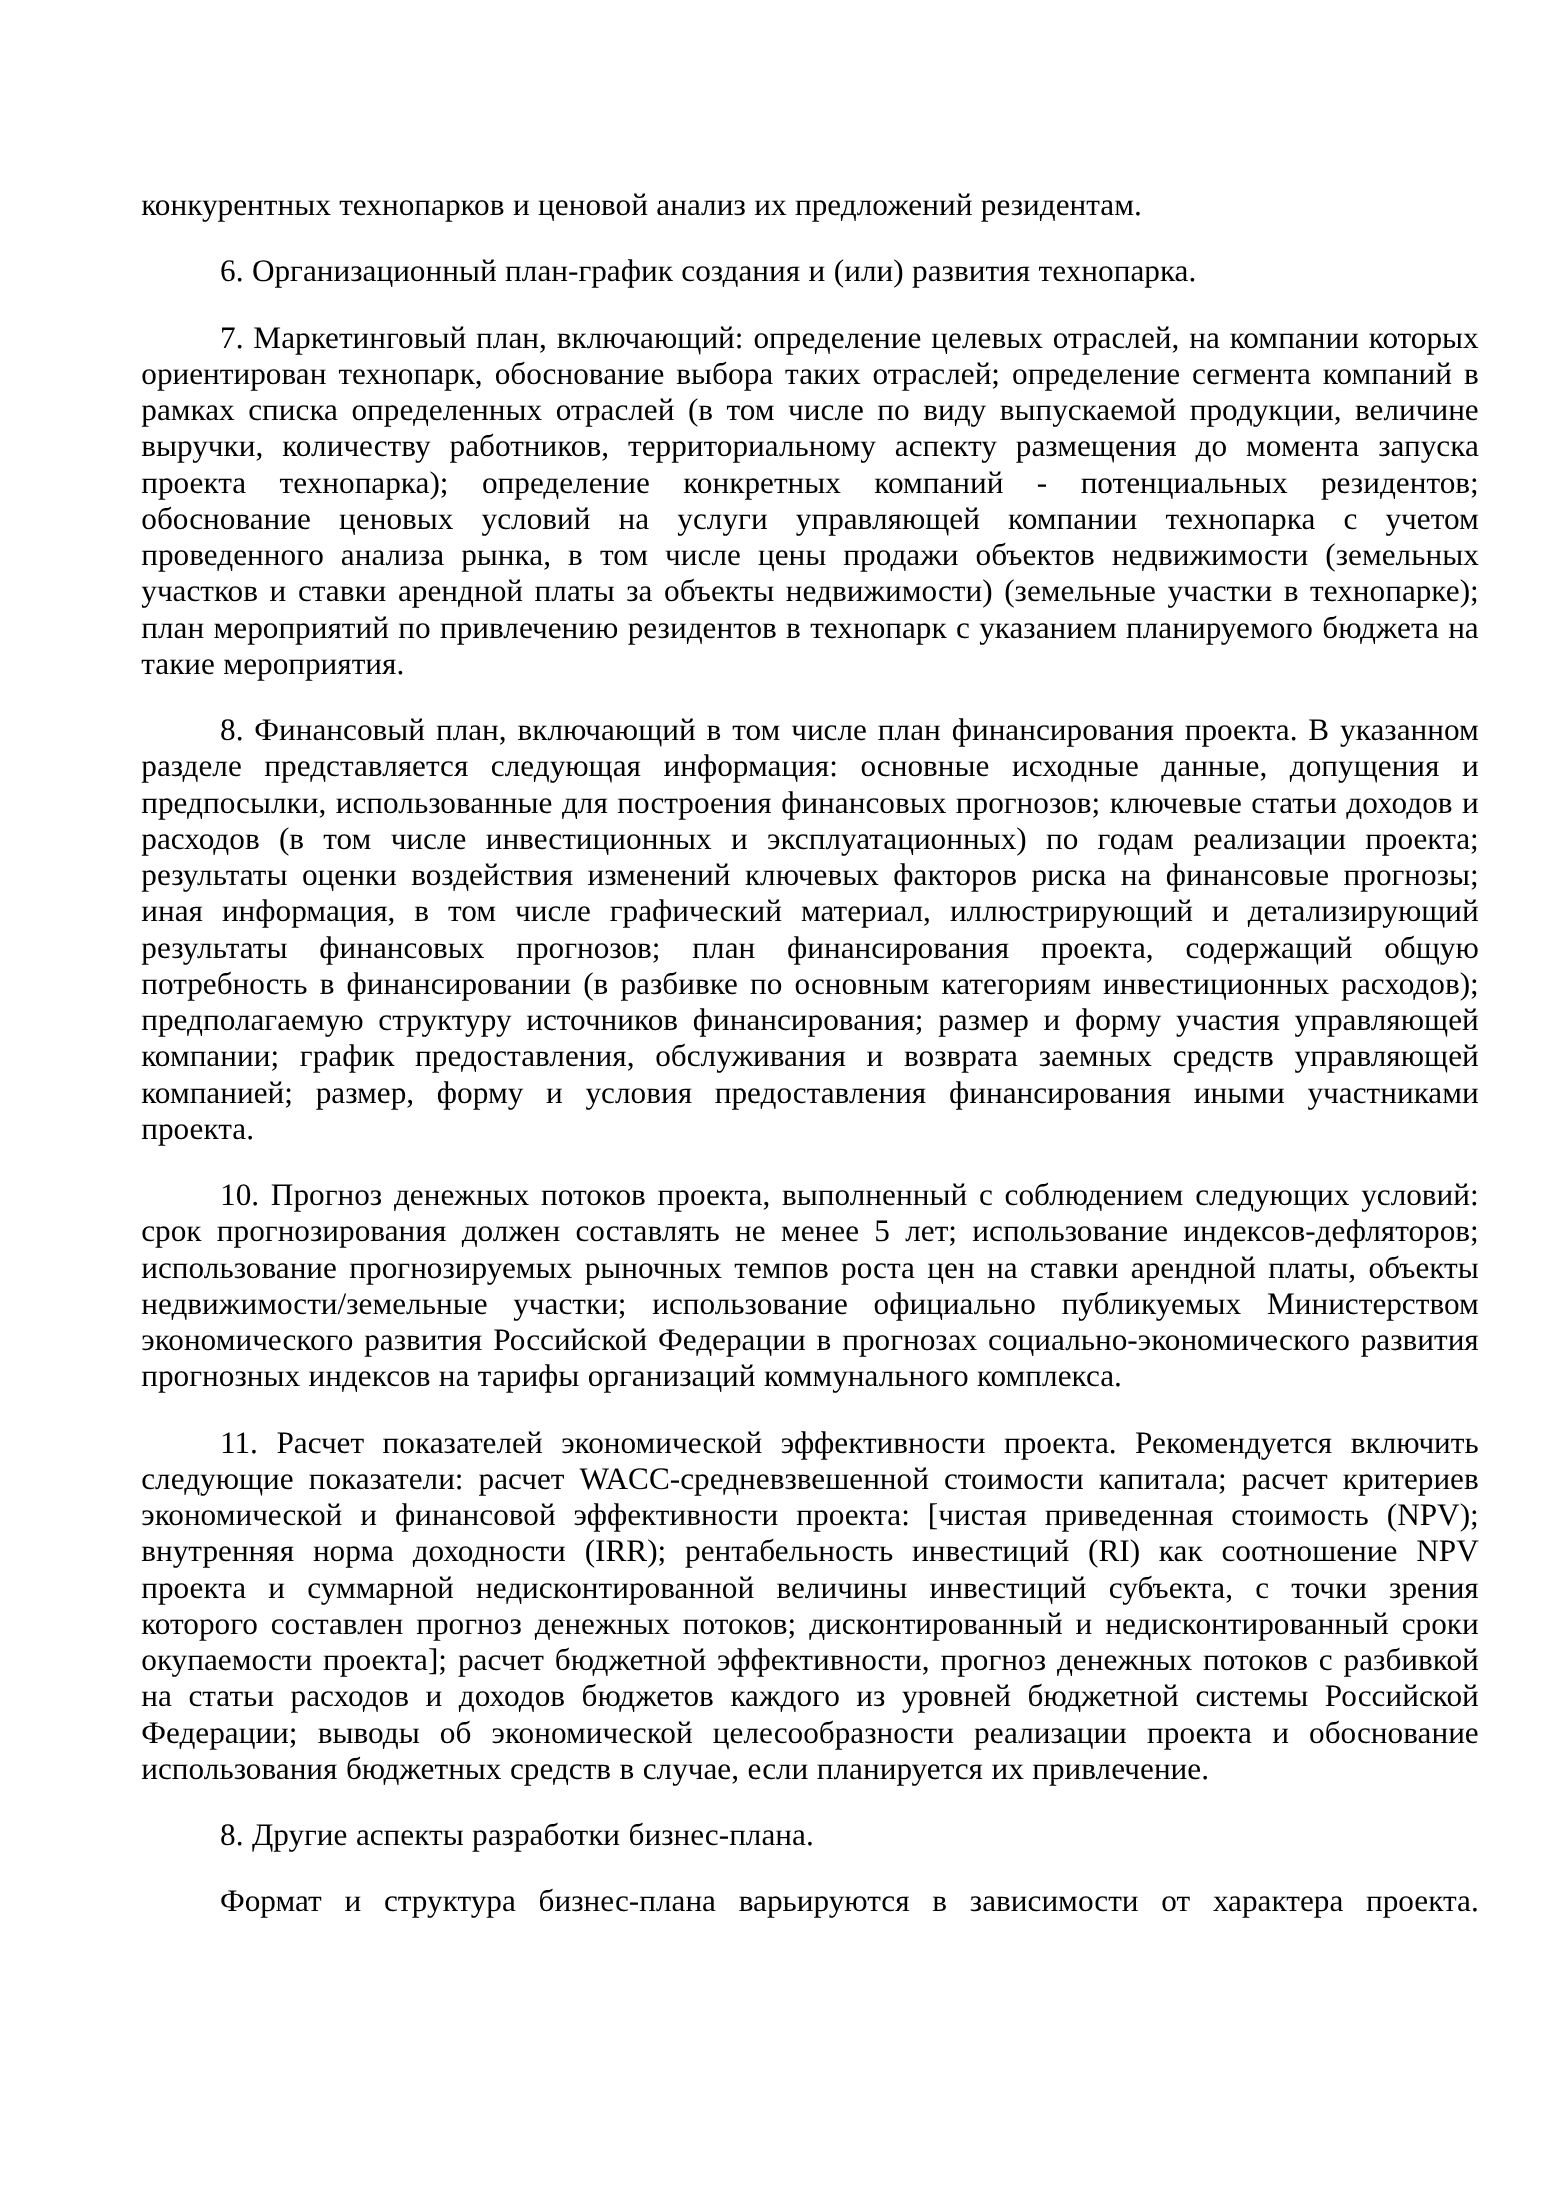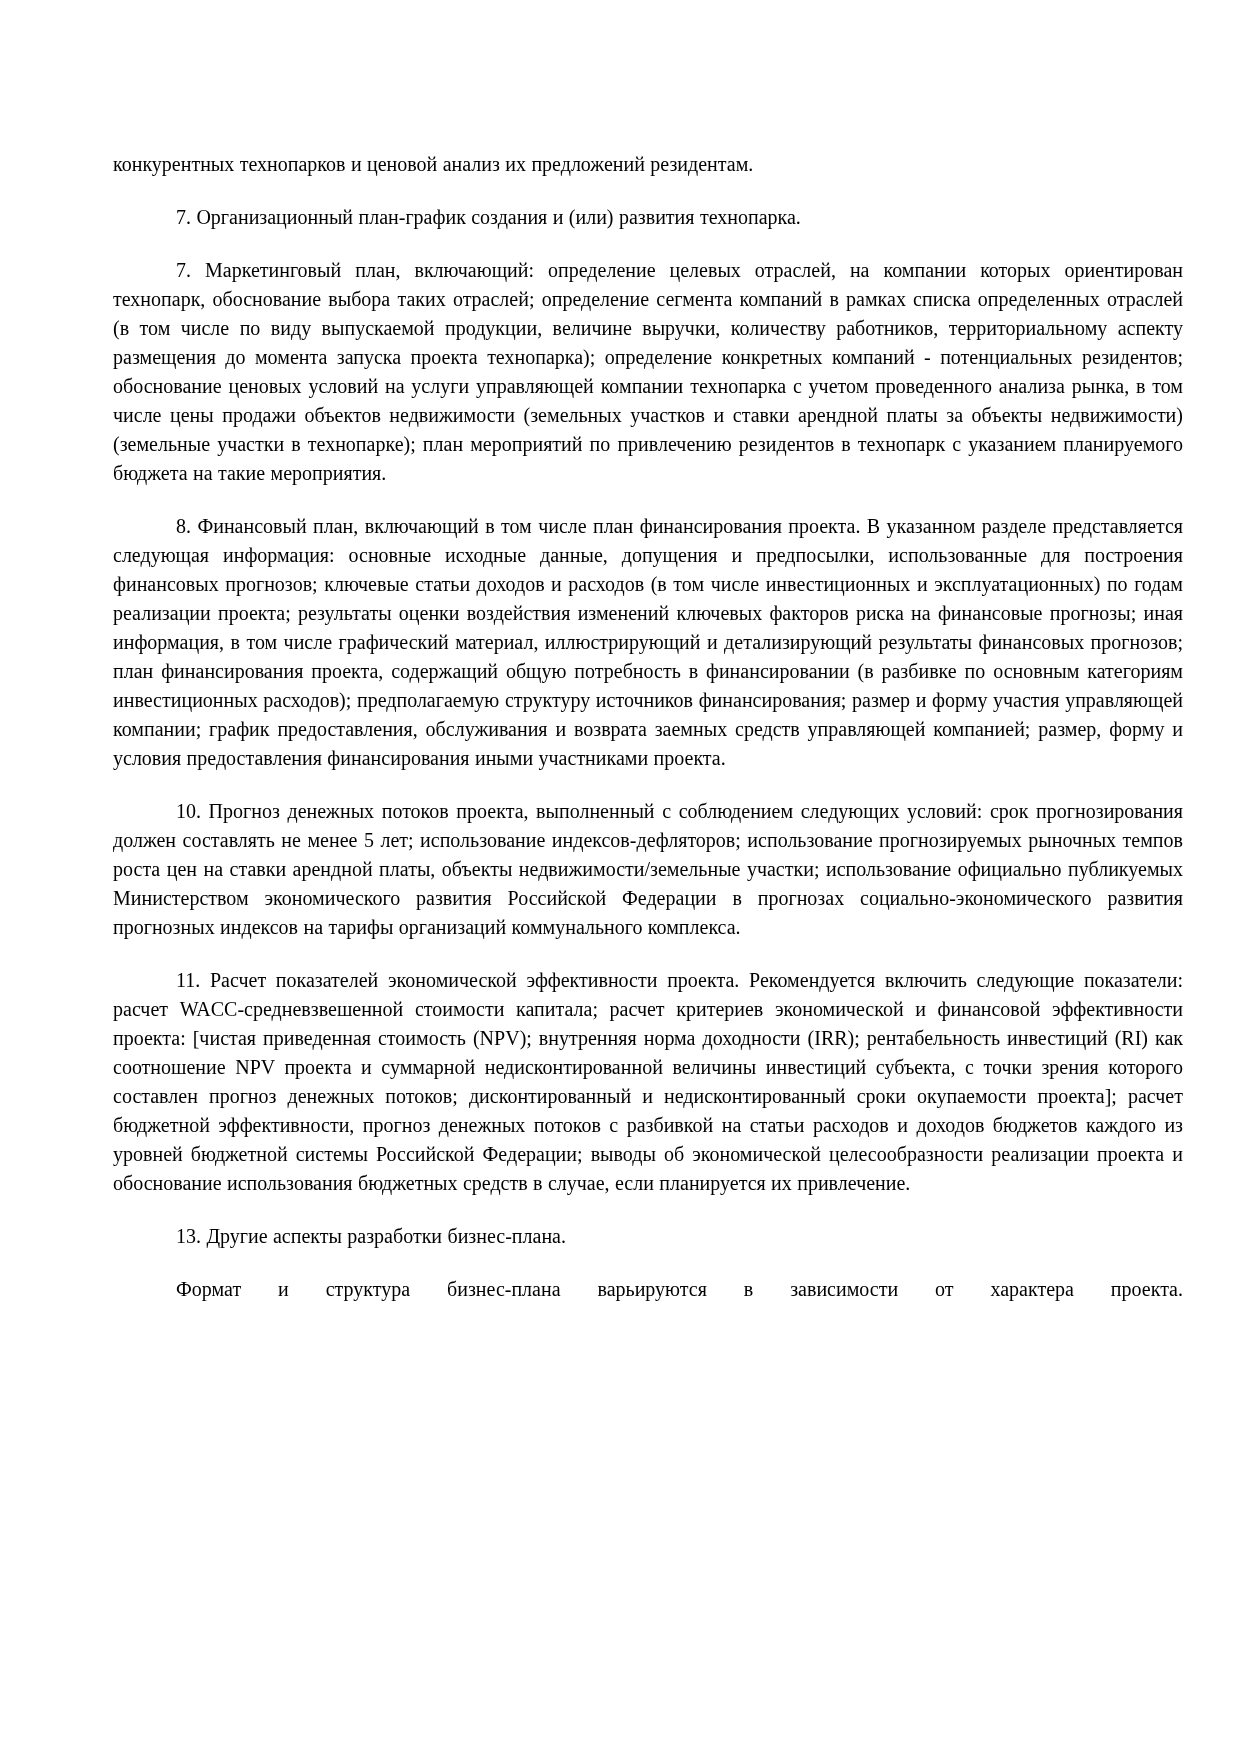--- a/index.html
+++ b/index.html
@@ -20,21 +20,21 @@
     height: 1754px;
     background: #ffffff;
   }
   .doc-text {
     position: absolute;
     left: 113px;
     top: 150px;
     width: 1070px;
     color: #000000;
     font-family: "Liberation Serif", "DejaVu Serif", serif;
-    font-size: 20px;
+    font-size: 25px;
     line-height: 29px;
     text-align: justify;
   }
   .doc-text p {
     margin: 0 0 24px 0;
     text-indent: 63px;
     word-spacing: 0.02em;
   }
   .doc-text p.no-indent {
     text-indent: 0;
@@ -45,21 +45,21 @@
   .doc-text p:last-child {
     margin-bottom: 12px;
   }
 </style>
 </head>
 <body>
 
 <div class="page">
   <div class="doc-text">
     <p class="no-indent">конкурентных технопарков и ценовой анализ их предложений резидентам.</p>
-    <p>7. Организационный план-график создания и (или) развития технопарка.</p>
+    <p>6. Организационный план-график создания и (или) развития технопарка.</p>
     <p>7. Маркетинговый план, включающий: определение целевых отраслей, на компании которых ориентирован технопарк, обоснование выбора таких отраслей; определение сегмента компаний в рамках списка определенных отраслей (в том числе по виду выпускаемой продукции, величине выручки, количеству работников, территориальному аспекту размещения до момента запуска проекта технопарка); определение конкретных компаний - потенциальных резидентов; обоснование ценовых условий на услуги управляющей компании технопарка с учетом проведенного анализа рынка, в том числе цены продажи объектов недвижимости (земельных участков и ставки арендной платы за объекты недвижимости) (земельные участки в технопарке); план мероприятий по привлечению резидентов в технопарк с указанием планируемого бюджета на такие мероприятия.</p>
     <p>8. Финансовый план, включающий в том числе план финансирования проекта. В указанном разделе представляется следующая информация: основные исходные данные, допущения и предпосылки, использованные для построения финансовых прогнозов; ключевые статьи доходов и расходов (в том числе инвестиционных и эксплуатационных) по годам реализации проекта; результаты оценки воздействия изменений ключевых факторов риска на финансовые прогнозы; иная информация, в том числе графический материал, иллюстрирующий и детализирующий результаты финансовых прогнозов; план финансирования проекта, содержащий общую потребность в финансировании (в разбивке по основным категориям инвестиционных расходов); предполагаемую структуру источников финансирования; размер и форму участия управляющей компании; график предоставления, обслуживания и возврата заемных средств управляющей компанией; размер, форму и условия предоставления финансирования иными участниками проекта.</p>
     <p>10. Прогноз денежных потоков проекта, выполненный с соблюдением следующих условий: срок прогнозирования должен составлять не менее 5 лет; использование индексов-дефляторов; использование прогнозируемых рыночных темпов роста цен на ставки арендной платы, объекты недвижимости/земельные участки; использование официально публикуемых Министерством экономического развития Российской Федерации в прогнозах социально-экономического развития прогнозных индексов на тарифы организаций коммунального комплекса.</p>
     <p>11. Расчет показателей экономической эффективности проекта. Рекомендуется включить следующие показатели: расчет WACC-средневзвешенной стоимости капитала; расчет критериев экономической и финансовой эффективности проекта: [чистая приведенная стоимость (NPV); внутренняя норма доходности (IRR); рентабельность инвестиций (RI) как соотношение NPV проекта и суммарной недисконтированной величины инвестиций субъекта, с точки зрения которого составлен прогноз денежных потоков; дисконтированный и недисконтированный сроки окупаемости проекта]; расчет бюджетной эффективности, прогноз денежных потоков с разбивкой на статьи расходов и доходов бюджетов каждого из уровней бюджетной системы Российской Федерации; выводы об экономической целесообразности реализации проекта и обоснование использования бюджетных средств в случае, если планируется их привлечение.</p>
-    <p>13. Другие аспекты разработки бизнес-плана.</p>
+    <p>8. Другие аспекты разработки бизнес-плана.</p>
     <p class="stretch-last">Формат и структура бизнес-плана варьируются в зависимости от характера проекта.</p>
   </div>
 </div>
 
 </body></html>

